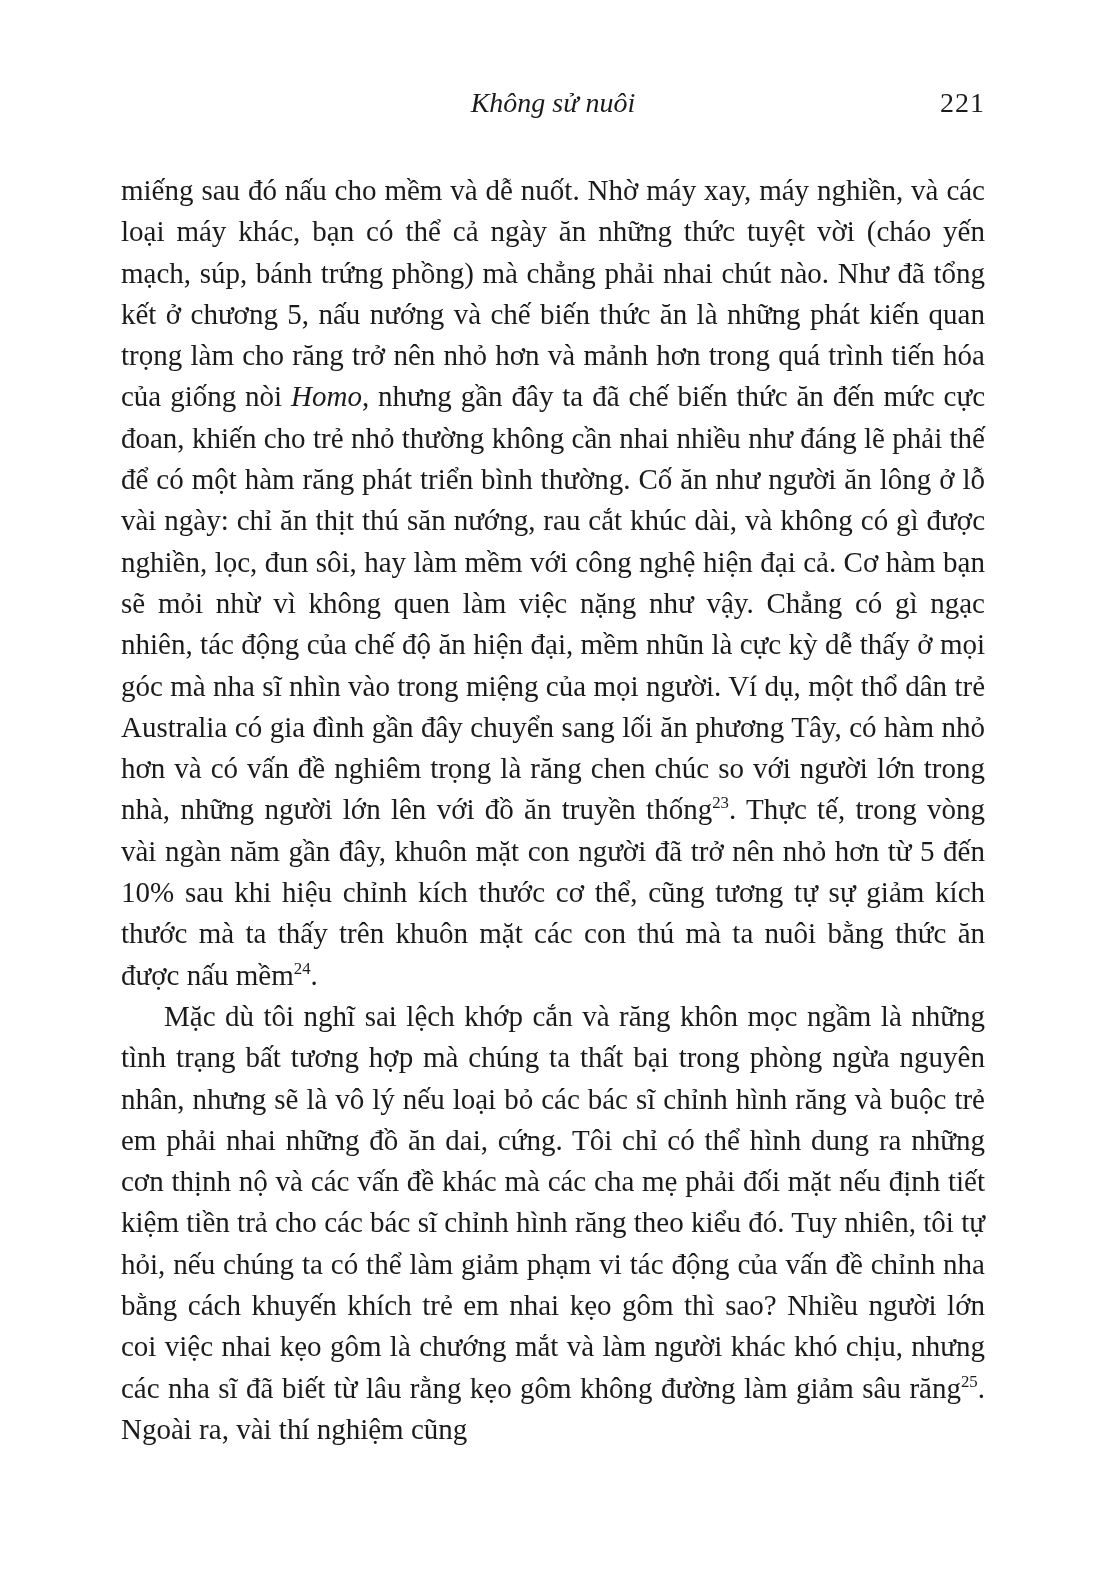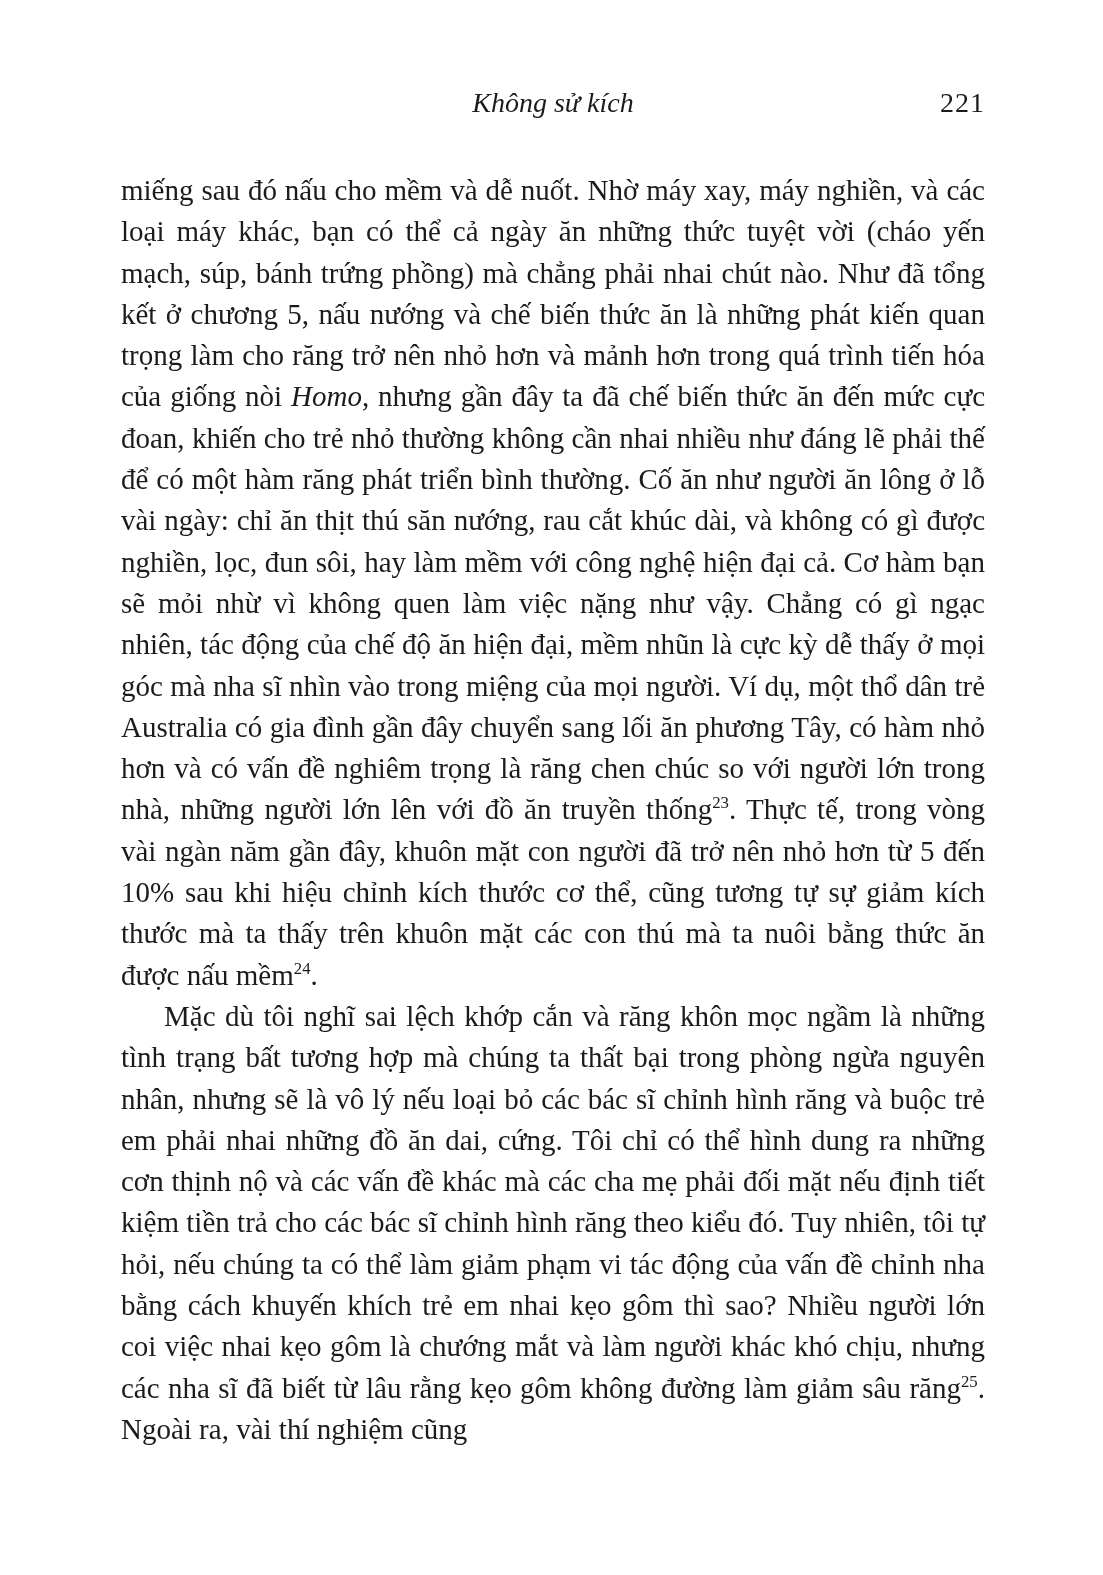--- a/index.html
+++ b/index.html
@@ -65,21 +65,21 @@
     vertical-align: super;
     letter-spacing: 0;
   }
 </style>
 </head>
 <body>
 
 <div class="page">
 
   <div class="page-header">
-    <span class="running-title">Không sử kích</span>
+    <span class="running-title">Không sử nuôi</span>
     <span class="page-number">221</span>
   </div>
 
   <div class="page-body">
     <p class="par"><span>miếng sau đó nấu cho mềm và dễ nuốt. Nhờ máy xay, máy nghiền, và các loại máy khác, bạn có thể cả ngày ăn những thức tuyệt vời (cháo yến mạch, súp, bánh trứng phồng) mà chẳng phải nhai chút nào. Như đã tổng kết ở chương 5, nấu nướng và chế biến thức ăn là những phát kiến quan trọng làm cho răng trở nên nhỏ hơn và mảnh hơn trong quá trình tiến hóa của giống nòi </span><em>Homo</em><span>, nhưng gần đây ta đã chế biến thức ăn đến mức cực đoan, khiến cho trẻ nhỏ thường không cần nhai nhiều như đáng lẽ phải thế để có một hàm răng phát triển bình thường. Cố ăn như người ăn lông ở lỗ vài ngày: chỉ ăn thịt thú săn nướng, rau cắt khúc dài, và không có gì được nghiền, lọc, đun sôi, hay làm mềm với công nghệ hiện đại cả. Cơ hàm bạn sẽ mỏi nhừ vì không quen làm việc nặng như vậy. Chẳng có gì ngạc nhiên, tác động của chế độ ăn hiện đại, mềm nhũn là cực kỳ dễ thấy ở mọi góc mà nha sĩ nhìn vào trong miệng của mọi người. Ví dụ, một thổ dân trẻ Australia có gia đình gần đây chuyển sang lối ăn phương Tây, có hàm nhỏ hơn và có vấn đề nghiêm trọng là răng chen chúc so với người lớn trong nhà, những người lớn lên với đồ ăn truyền thống</span><sup>23</sup><span>. Thực tế, trong vòng vài ngàn năm gần đây, khuôn mặt con người đã trở nên nhỏ hơn từ 5 đến 10% sau khi hiệu chỉnh kích thước cơ thể, cũng tương tự sự giảm kích thước mà ta thấy trên khuôn mặt các con thú mà ta nuôi bằng thức ăn được nấu mềm</span><sup>24</sup><span>.</span></p>
     <p class="par indent"><span>Mặc dù tôi nghĩ sai lệch khớp cắn và răng khôn mọc ngầm là những tình trạng bất tương hợp mà chúng ta thất bại trong phòng ngừa nguyên nhân, nhưng sẽ là vô lý nếu loại bỏ các bác sĩ chỉnh hình răng và buộc trẻ em phải nhai những đồ ăn dai, cứng. Tôi chỉ có thể hình dung ra những cơn thịnh nộ và các vấn đề khác mà các cha mẹ phải đối mặt nếu định tiết kiệm tiền trả cho các bác sĩ chỉnh hình răng theo kiểu đó. Tuy nhiên, tôi tự hỏi, nếu chúng ta có thể làm giảm phạm vi tác động của vấn đề chỉnh nha bằng cách khuyến khích trẻ em nhai kẹo gôm thì sao? Nhiều người lớn coi việc nhai kẹo gôm là chướng mắt và làm người khác khó chịu, nhưng các nha sĩ đã biết từ lâu rằng kẹo gôm không đường làm giảm sâu răng</span><sup>25</sup><span>. Ngoài ra, vài thí nghiệm cũng</span></p>
   </div>
 
 </div>
 

